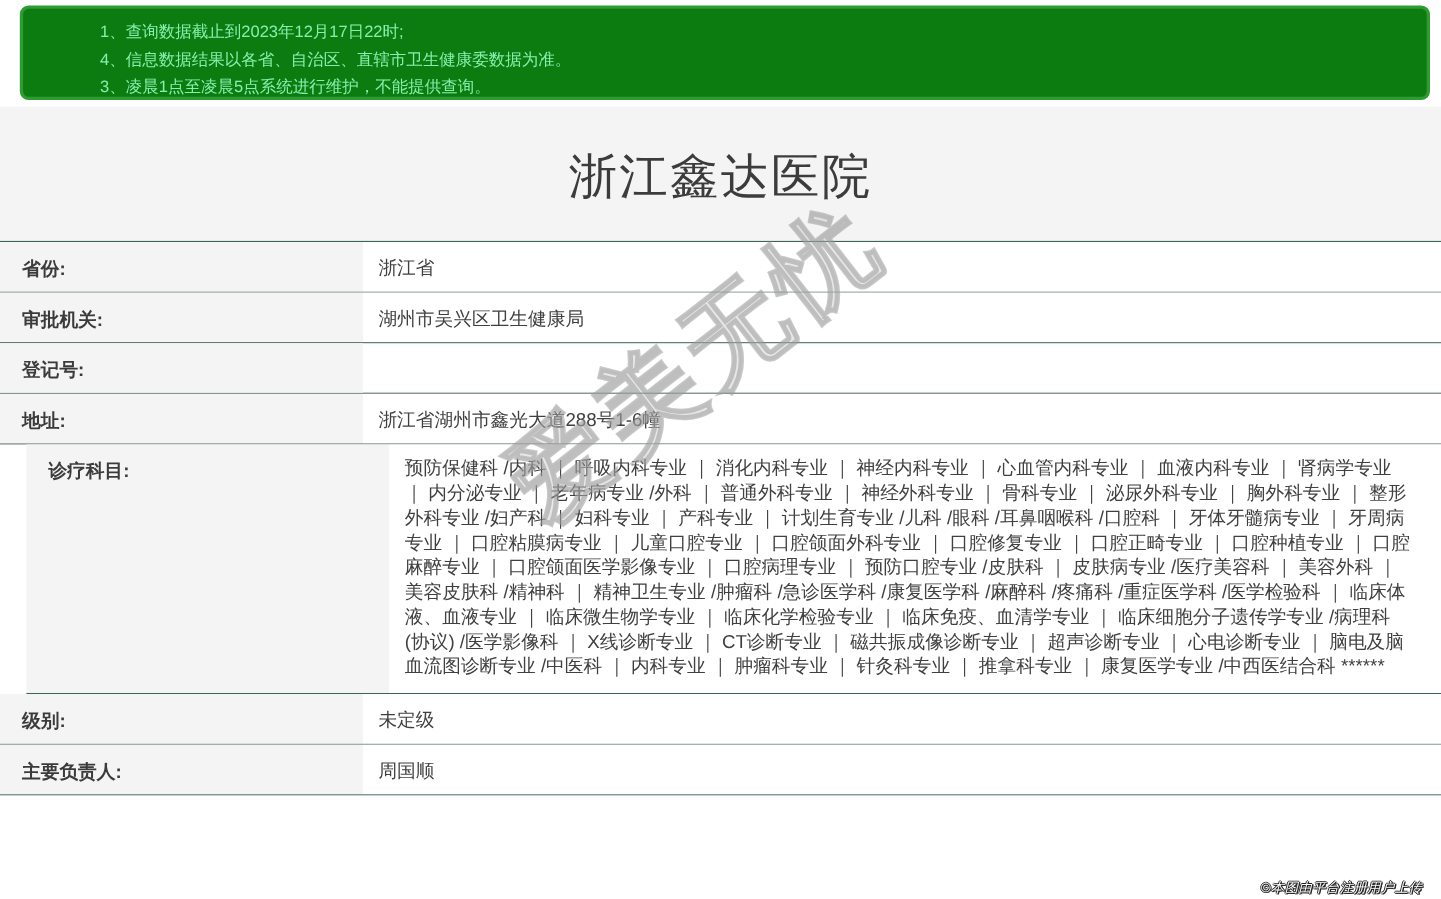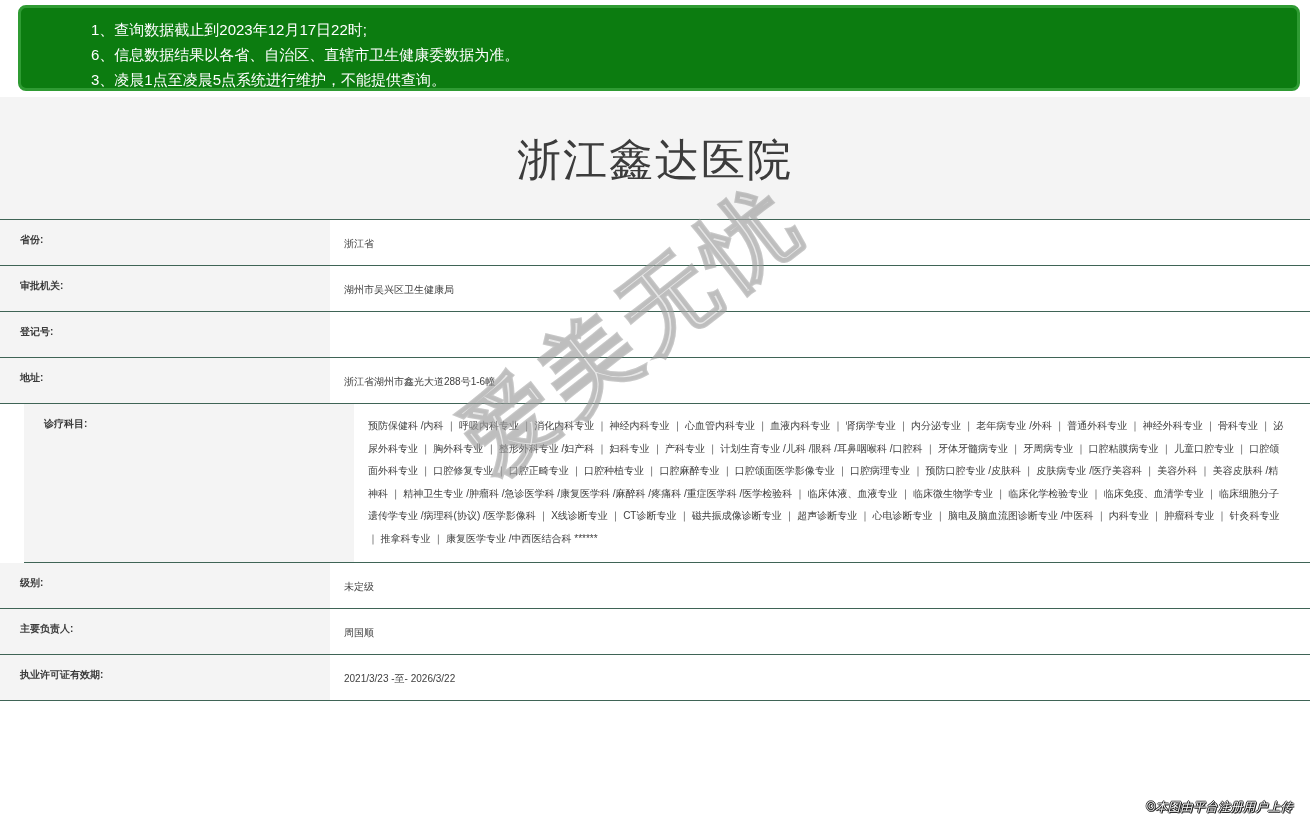--- a/index.html
+++ b/index.html
@@ -9,31 +9,31 @@
   .page { position:relative; width:1310px; height:817px; background:#ffffff; overflow:hidden; }
 
   
   .top-strip { background:#ffffff; padding:5px 10px 6px 18px; }
   .notice-box {
     width:1282px; height:86px; border-radius:8px;
     background:var(--notice-bg,#0c7c10);
     border:3px solid var(--notice-border,#2f9b33);
     padding:9px 20px 0 70px;
   }
-  .notice-line { color:#ffffff; font-size:15px; line-height:25px; white-space:nowrap; }
+  .notice-line { color:#86efac; font-size:15px; line-height:25px; white-space:nowrap; }
 
   
   .title-band { background:#f4f4f4; height:122px; padding-top:34px; text-align:center; }
   .title-band h1 { font-size:44px; font-weight:400; color:#3c3c3c; letter-spacing:2px; }
 
   
   .info-table { border-top:1px solid var(--sep,#3f6456); }
   .row { display:flex; align-items:stretch; border-bottom:1px solid var(--sep,#3f6456); height:46px; }
   .row.tall { height:auto; min-height:46px;margin-left:24px; }
-  .cell { padding-top:13px; font-size:10px; }
+  .cell { padding-top:13px; font-size:17px; }
   .cell.label {
     width:330px; flex:0 0 330px; background:#f4f4f4;
     padding-left:20px; font-weight:bold; color:#3b3b3b;
   }
   .cell.value {
     flex:1; background:#ffffff; padding-left:14px; padding-right:26px;
     color:#404040; line-height:22.5px; padding-bottom:12px;
   }
   .row.tall .cell.value { padding-top:11px; }
 
@@ -58,21 +58,21 @@
 </style>
 </head>
 <body>
 
 <div class="page">
 
   <div class="top-strip">
     <div class="notice-box">
 
     <div class="notice-line">1、查询数据截止到2023年12月17日22时;</div>
-        <div class="notice-line">6、信息数据结果以各省、自治区、直辖市卫生健康委数据为准。</div>
+        <div class="notice-line">4、信息数据结果以各省、自治区、直辖市卫生健康委数据为准。</div>
         <div class="notice-line">3、凌晨1点至凌晨5点系统进行维护，不能提供查询。</div>
       </div>
   </div>
 
   <div class="title-band">
     <h1>浙江鑫达医院</h1>
   </div>
 
   <div class="info-table" id="info-table">
 
@@ -96,23 +96,19 @@
         <div class="cell value">预防保健科 /内科 ｜ 呼吸内科专业 ｜ 消化内科专业 ｜ 神经内科专业 ｜ 心血管内科专业 ｜ 血液内科专业 ｜ 肾病学专业 ｜ 内分泌专业 ｜ 老年病专业 /外科 ｜ 普通外科专业 ｜ 神经外科专业 ｜ 骨科专业 ｜ 泌尿外科专业 ｜ 胸外科专业 ｜ 整形外科专业 /妇产科 ｜ 妇科专业 ｜ 产科专业 ｜ 计划生育专业 /儿科 /眼科 /耳鼻咽喉科 /口腔科 ｜ 牙体牙髓病专业 ｜ 牙周病专业 ｜ 口腔粘膜病专业 ｜ 儿童口腔专业 ｜ 口腔颌面外科专业 ｜ 口腔修复专业 ｜ 口腔正畸专业 ｜ 口腔种植专业 ｜ 口腔麻醉专业 ｜ 口腔颌面医学影像专业 ｜ 口腔病理专业 ｜ 预防口腔专业 /皮肤科 ｜ 皮肤病专业 /医疗美容科 ｜ 美容外科 ｜ 美容皮肤科 /精神科 ｜ 精神卫生专业 /肿瘤科 /急诊医学科 /康复医学科 /麻醉科 /疼痛科 /重症医学科 /医学检验科 ｜ 临床体液、血液专业 ｜ 临床微生物学专业 ｜ 临床化学检验专业 ｜ 临床免疫、血清学专业 ｜ 临床细胞分子遗传学专业 /病理科(协议) /医学影像科 ｜ X线诊断专业 ｜ CT诊断专业 ｜ 磁共振成像诊断专业 ｜ 超声诊断专业 ｜ 心电诊断专业 ｜ 脑电及脑血流图诊断专业 /中医科 ｜ 内科专业 ｜ 肿瘤科专业 ｜ 针灸科专业 ｜ 推拿科专业 ｜ 康复医学专业 /中西医结合科 ******</div>
       </div>
       <div class="row">
         <div class="cell label">级别:</div>
         <div class="cell value">未定级</div>
       </div>
       <div class="row">
         <div class="cell label">主要负责人:</div>
         <div class="cell value">周国顺</div>
       </div>
-      <div class="row">
-        <div class="cell label">执业许可证有效期:</div>
-        <div class="cell value">2021/3/23 -至- 2026/3/22</div>
-      </div>
     </div>
 
   <div class="watermark">爱美无忧</div>
 
   <div class="footnote">©本图由平台注册用户上传</div>
 
 </div>
 
 </body></html>

